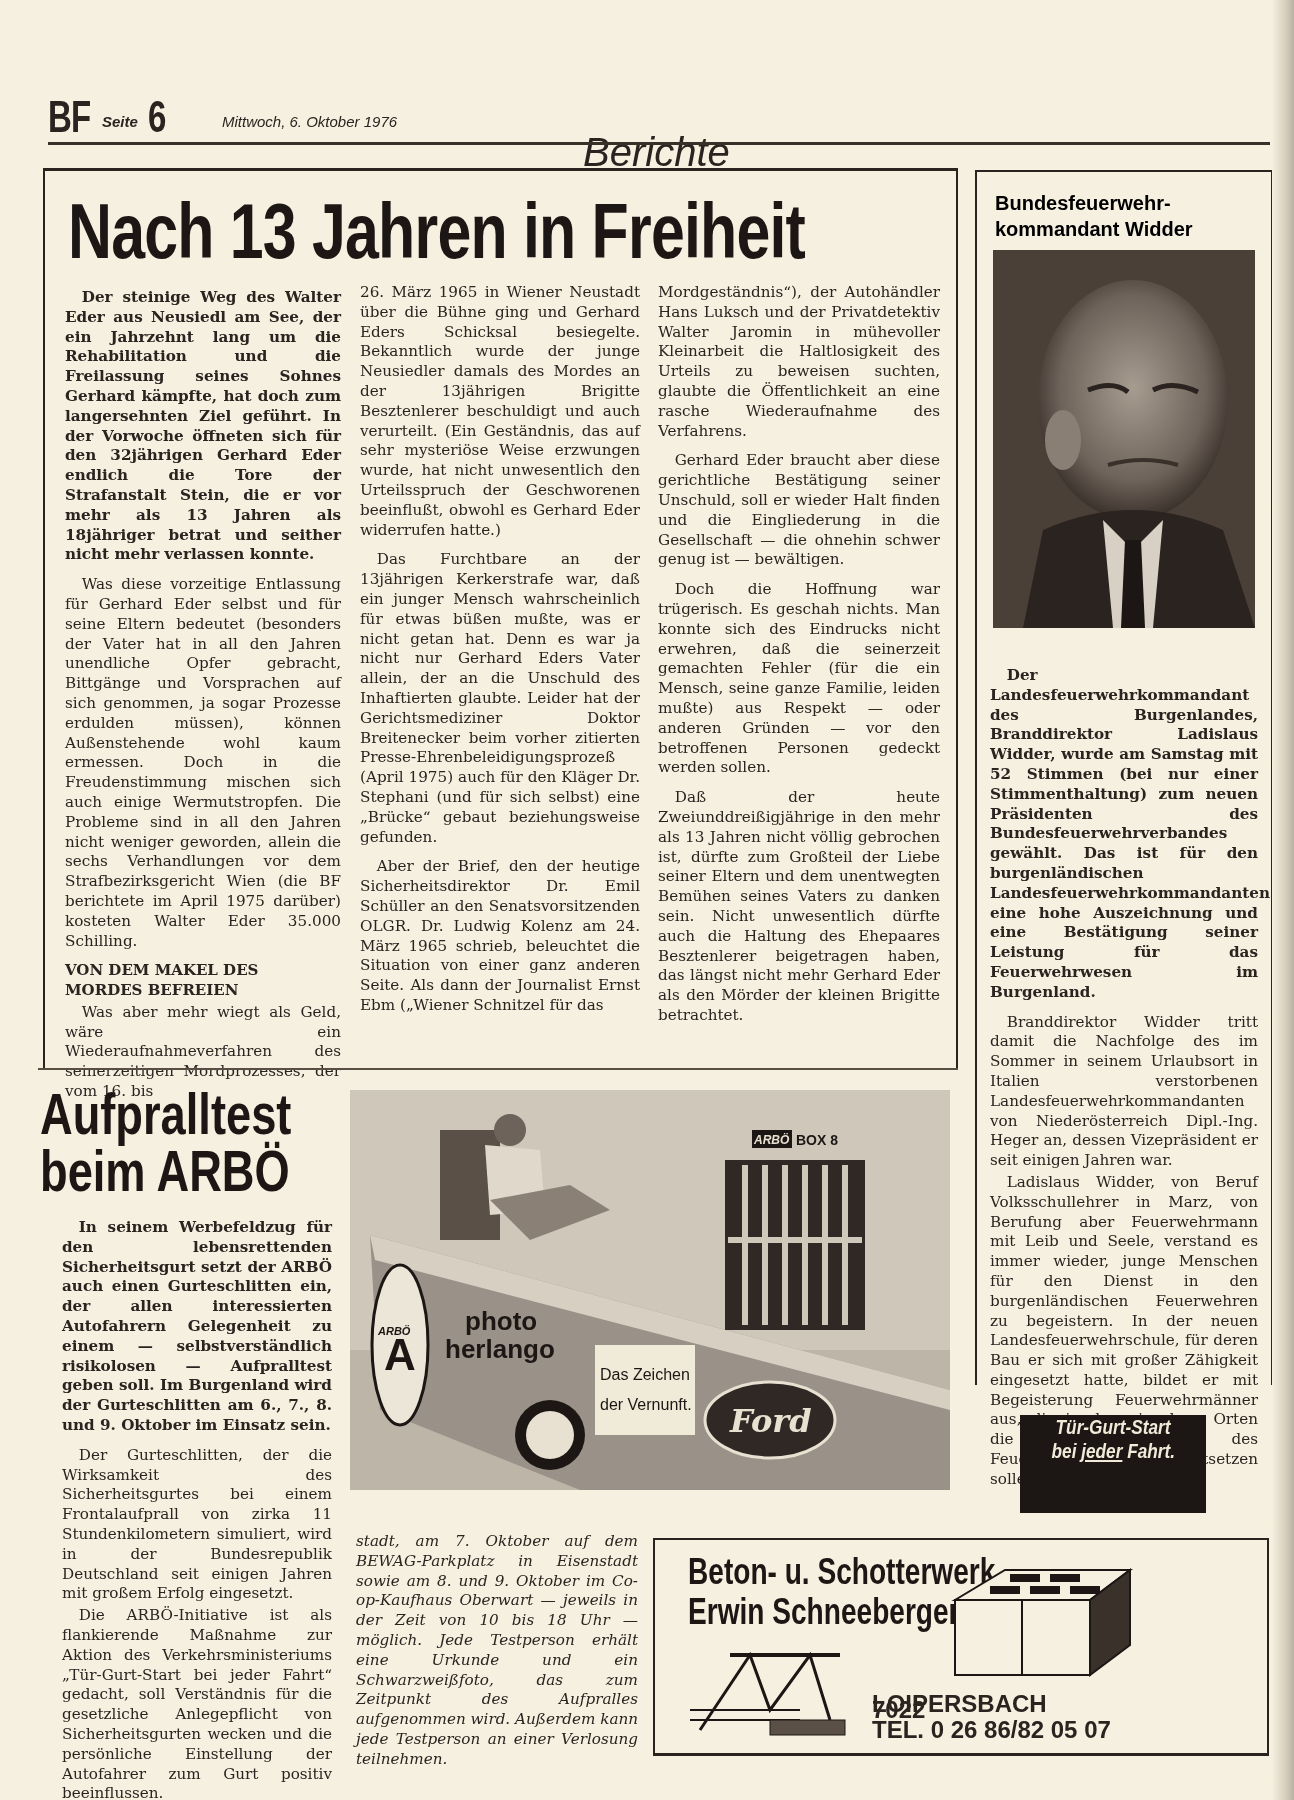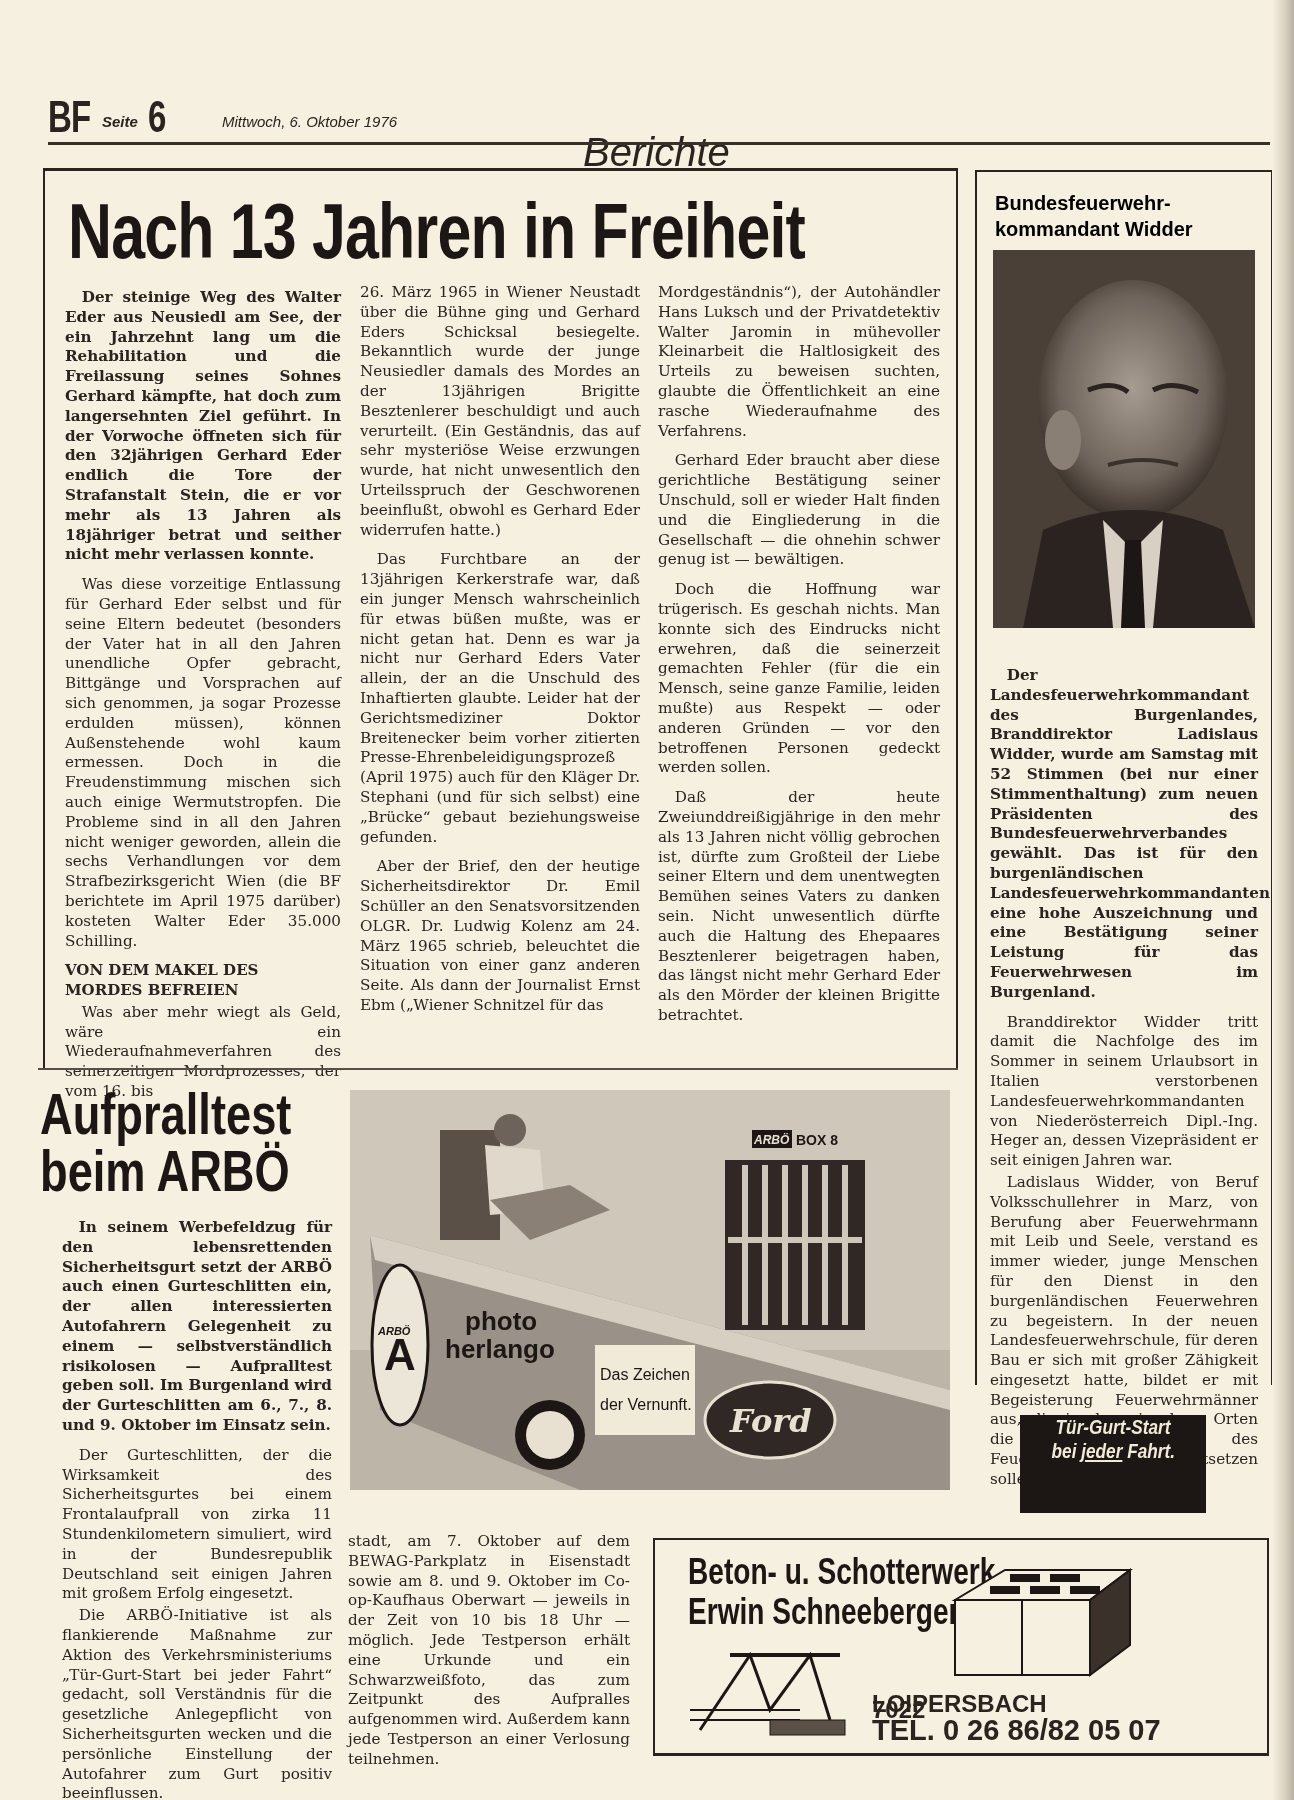--- a/index.html
+++ b/index.html
@@ -35,35 +35,35 @@
   
   #right-box { left: 975px; top: 170px; width: 298px; height: 1215px; border-left: 2px solid #2a2320; border-right: 2px solid #2a2320; border-top: 2px solid #2a2320; }
   #right-headline { left: 995px; top: 183px; font-size: 20px; line-height: 26px; width: 270px; color: #000000; margin-top: 7px; }
   #right-photo { left: 993px; top: 250px; width: 262px; height: 378px; background: #3a312b; overflow: hidden; }
   #col-right { left: 990px; top: 666px; width: 268px; }
 
   
   #arbo-rule { left: 38px; top: 1068px; width: 920px; height: 2px; background: #5a4e44; }
   #arbo-headline { left: 40px; top: 1085px; font-size: 58px; line-height: 57px; transform: scaleX(0.78); white-space: nowrap; color: #1c1714; }
   #col-arbo1 { left: 62px; top: 1218px; width: 270px; }
-  #col-arbo2 { left: 348px; top: 1532px; width: 282px; }
+  #col-arbo2 { left: 356px; top: 1532px; width: 282px; font-style: italic; }
   #arbo-photo { left: 350px; top: 1090px; width: 600px; height: 400px; background: #22c55e; overflow: hidden; }
 
   
   #badge { left: 1020px; top: 1415px; width: 186px; height: 98px; background: #1c1714; color: #f0ead8; display: flex; flex-direction: column; align-items: center; }
   #badge span { font-family: "Liberation Sans", sans-serif; font-weight: bold; font-style: italic; font-size: 21px; line-height: 24px; transform: scaleX(0.82); white-space: nowrap; }
   #badge u { text-decoration: underline; }
 
   
   #ad { left: 653px; top: 1538px; width: 616px; height: 218px; border: 2px solid #2a2320; border-bottom-width: 3px; }
   #ad-line1 { left: 688px; top: 1552px; font-size: 36px; line-height: 40px; transform: scaleX(0.78); white-space: nowrap; color: #1c1714; }
   #ad-line2 { left: 688px; top: 1592px; font-size: 36px; line-height: 40px; transform: scaleX(0.78); white-space: nowrap; color: #1c1714; }
   #ad-zip { left: 872px; top: 1665px; font-size: 24px; line-height: 26px; }
   #ad-city { left: 872px; top: 1691px; font-size: 24px; line-height: 26px; }
-  #ad-tel { left: 872px; top: 1717px; font-size: 29px; line-height: 26px; }
+  #ad-tel { left: 872px; top: 1717px; font-size: 24px; line-height: 26px; }
   #ad-block-icon { left: 950px; top: 1560px; width: 185px; height: 120px; }
   #ad-truss-icon { left: 690px; top: 1650px; width: 160px; height: 90px; }
 
   .page-edge { right: 0; top: 0; width: 22px; height: 1800px; background: linear-gradient(90deg, #f6f0e0, #d8d0bf 60%, #b8b0a2); }
 </style>
 </head>
 <body>
 
 <div id="mast-bf" class="abs cond">BF</div>
 <div id="mast-seite" class="abs sans">Seite</div>

